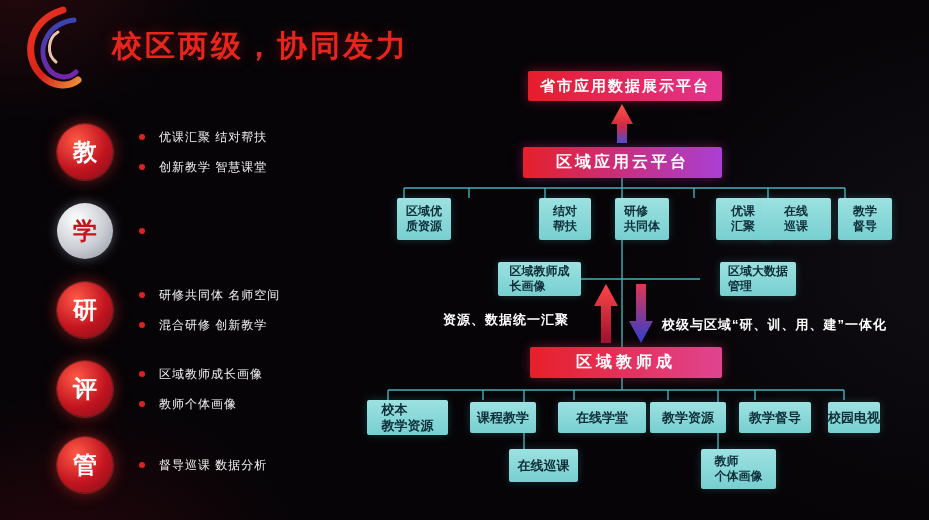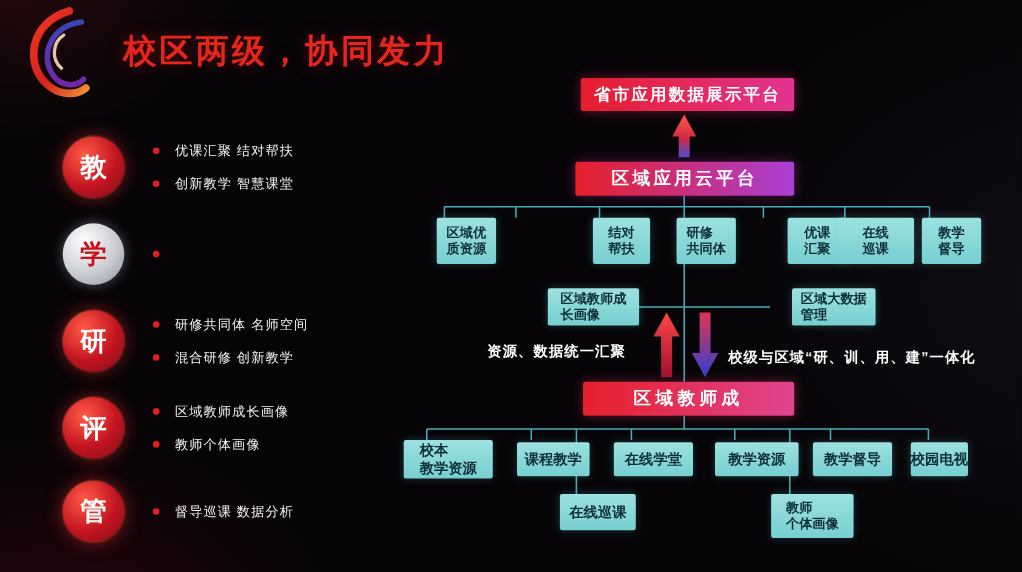--- a/index.html
+++ b/index.html
@@ -196,21 +196,21 @@
 长画像</div>
   <div class="tbox" style="left:700px;top:262px;width:76px;height:34px">区域大数据
 管理</div>
 
   <div class="flow-label flow-left">资源、数据统一汇聚</div>
   <div class="flow-label flow-right">校级与区域“研、训、用、建”一体化</div>
 
   <div class="tbox tbox-lg" style="left:347px;top:400px;width:81px;height:35px">校本
 教学资源</div>
   <div class="tbox tbox-lg" style="left:450px;top:402px;width:66px;height:31px">课程教学</div>
-  <div class="tbox tbox-lg" style="left:538px;top:402px;width:72px;height:31px">在线学堂</div>
+  <div class="tbox tbox-lg" style="left:538px;top:402px;width:88px;height:31px">在线学堂</div>
   <div class="tbox tbox-lg" style="left:630px;top:402px;width:76px;height:31px">教学资源</div>
   <div class="tbox tbox-lg" style="left:719px;top:402px;width:72px;height:31px">教学督导</div>
   <div class="tbox tbox-lg" style="left:808px;top:402px;width:52px;height:31px">校园电视</div>
 
   <div class="tbox tbox-lg" style="left:489px;top:449px;width:69px;height:33px">在线巡课</div>
   <div class="tbox" style="left:681px;top:449px;width:75px;height:40px">教师
 个体画像</div>
 
 </div>
 

